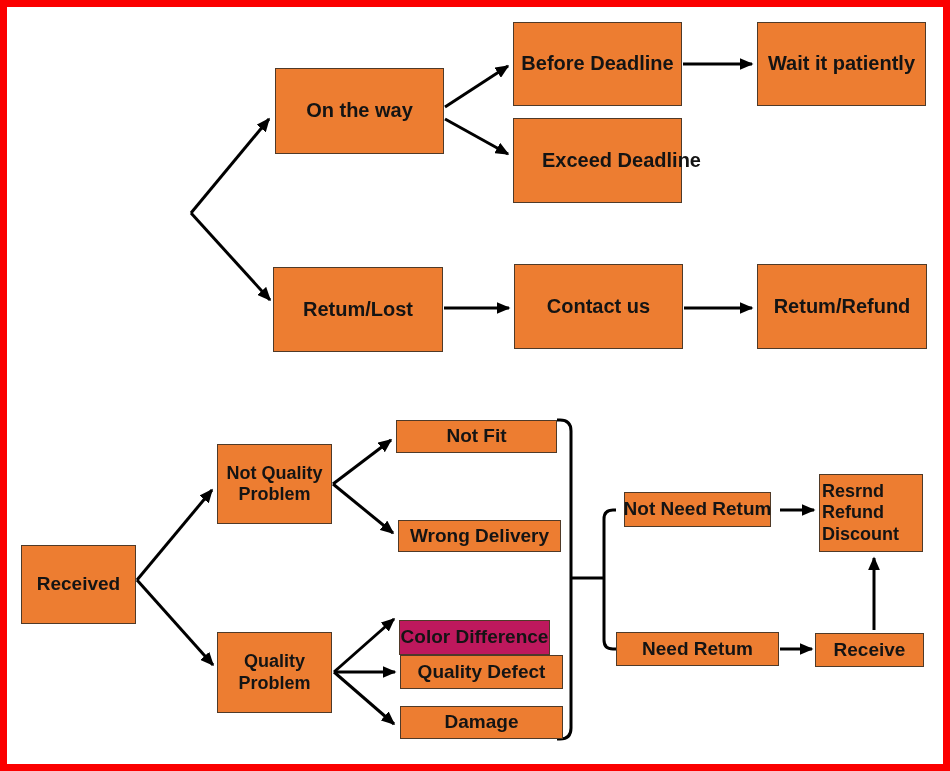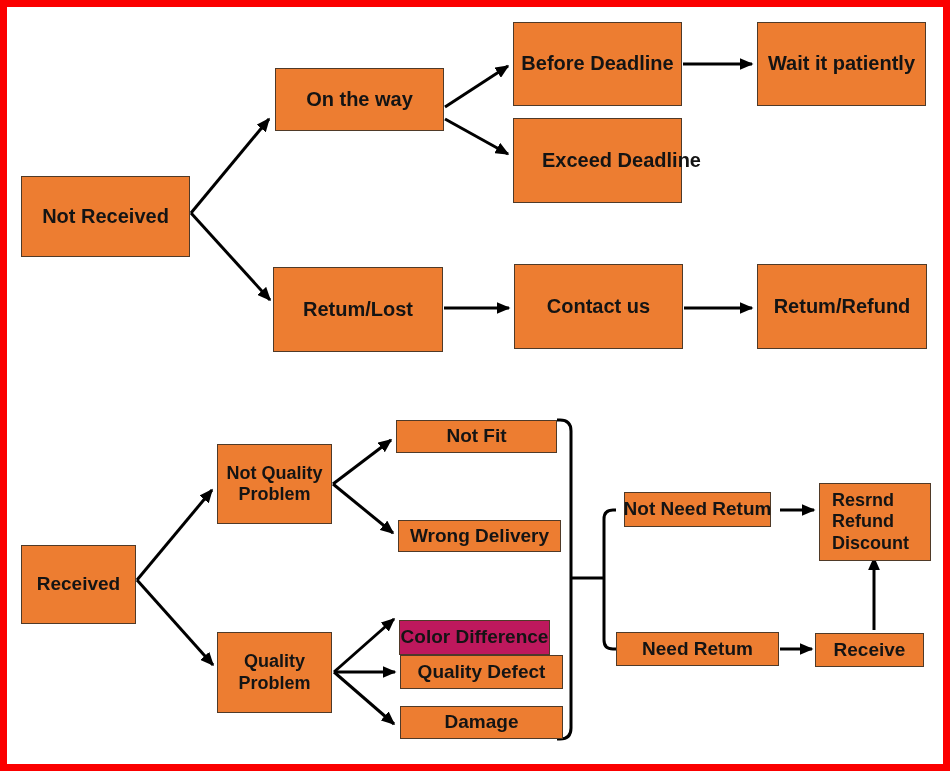--- a/index.html
+++ b/index.html
@@ -48,24 +48,21 @@
       <line x1="333" y1="484" x2="391" y2="440" stroke="#000000" stroke-width="3" marker-end="url(#arrowhead)"></line>
       <line x1="333" y1="484" x2="393" y2="533" stroke="#000000" stroke-width="3" marker-end="url(#arrowhead)"></line>
       <line x1="334" y1="672" x2="394" y2="619" stroke="#000000" stroke-width="3" marker-end="url(#arrowhead)"></line>
       <line x1="334" y1="672" x2="395" y2="672" stroke="#000000" stroke-width="3" marker-end="url(#arrowhead)"></line>
       <line x1="334" y1="672" x2="394" y2="724" stroke="#000000" stroke-width="3" marker-end="url(#arrowhead)"></line>
       <line x1="780" y1="510" x2="814" y2="510" stroke="#000000" stroke-width="3" marker-end="url(#arrowhead)"></line>
       <line x1="780" y1="649" x2="812" y2="649" stroke="#000000" stroke-width="3" marker-end="url(#arrowhead)"></line>
       <line x1="874" y1="630" x2="874" y2="558" stroke="#000000" stroke-width="3" marker-end="url(#arrowhead)"></line>
     </svg>
   <div id="node-layer">
-      <div class="node" style="left: 21px; top: 176px; width: 169px; height: 81px; font-size: 20px; background: rgb(237, 125, 49); border: 1.5px solid rgb(79, 58, 40); color: rgb(20, 20, 20);">
-        <span>Not Received</span>
-      </div>
-      <div class="node" style="left: 275px; top: 68px; width: 169px; height: 63px; font-size: 20px; background: rgb(237, 125, 49); border: 1.5px solid rgb(79, 58, 40); color: rgb(20, 20, 20);">
+      <div class="node" style="left: 275px; top: 68px; width: 169px; height: 86px; font-size: 20px; background: rgb(237, 125, 49); border: 1.5px solid rgb(79, 58, 40); color: rgb(20, 20, 20);">
         <span>On the way</span>
       </div>
       <div class="node" style="left: 757px; top: 22px; width: 169px; height: 84px; font-size: 20px; background: rgb(237, 125, 49); border: 1.5px solid rgb(79, 58, 40); color: rgb(20, 20, 20);">
         <span>Wait it patiently</span>
       </div>
       <div class="node" style="left: 513px; top: 22px; width: 169px; height: 84px; font-size: 20px; background: rgb(237, 125, 49); border: 1.5px solid rgb(79, 58, 40); color: rgb(20, 20, 20);">
         <span>Before Deadline</span>
       </div>
       <div class="node" style="left: 513px; top: 118px; width: 169px; height: 85px; font-size: 20px; background: rgb(237, 125, 49); border: 1.5px solid rgb(79, 58, 40); color: rgb(20, 20, 20); padding-left: 48px;">
         <span>Exceed Deadline</span>
@@ -104,21 +101,21 @@
       </div>
       <div class="node" style="left: 400px; top: 706px; width: 163px; height: 33px; font-size: 19px; background: rgb(237, 125, 49); border: 1.5px solid rgb(79, 58, 40); color: rgb(20, 20, 20);">
         <span>Damage</span>
       </div>
       <div class="node" style="left: 616px; top: 492px; width: 147px; height: 35px; font-size: 19px; background: rgb(237, 125, 49); border: 1.5px solid rgb(79, 58, 40); color: rgb(20, 20, 20); margin-left: 8px;">
         <span>Not Need Retum</span>
       </div>
       <div class="node" style="left: 616px; top: 632px; width: 163px; height: 34px; font-size: 19px; background: rgb(237, 125, 49); border: 1.5px solid rgb(79, 58, 40); color: rgb(20, 20, 20);">
         <span>Need Retum</span>
       </div>
-      <div class="node align-left" style="left: 819px; top: 474px; width: 112px; height: 78px; font-size: 18px; background: rgb(237, 125, 49); border: 1.5px solid rgb(79, 58, 40); color: rgb(20, 20, 20); padding-left: 12px; margin-top: 9px;">
+      <div class="node align-left" style="left: 819px; top: 474px; width: 104px; height: 78px; font-size: 18px; background: rgb(237, 125, 49); border: 1.5px solid rgb(79, 58, 40); color: rgb(20, 20, 20); padding-left: 2px;">
         <span>Resrnd</span>
         <span>Refund</span>
         <span>Discount</span>
       </div>
       <div class="node" style="left: 815px; top: 633px; width: 109px; height: 34px; font-size: 19px; background: rgb(237, 125, 49); border: 1.5px solid rgb(79, 58, 40); color: rgb(20, 20, 20);">
         <span>Receive</span>
       </div>
     </div>
   <div class="frame"></div>
 </div>

